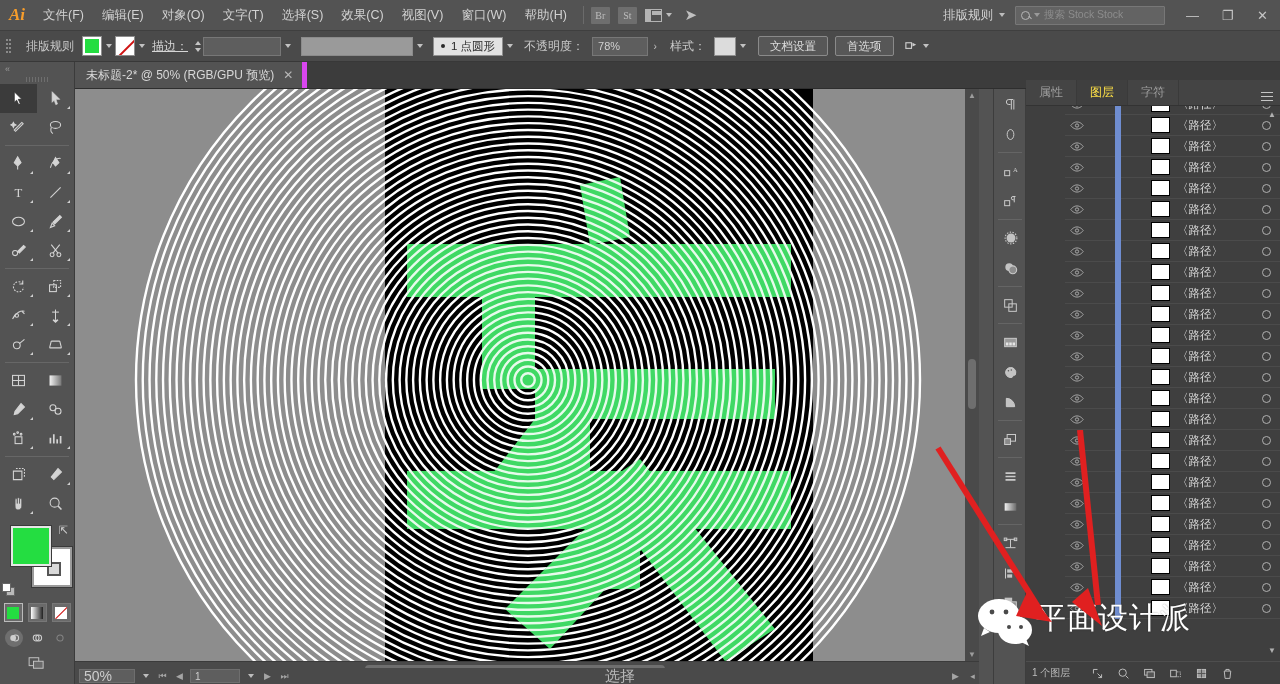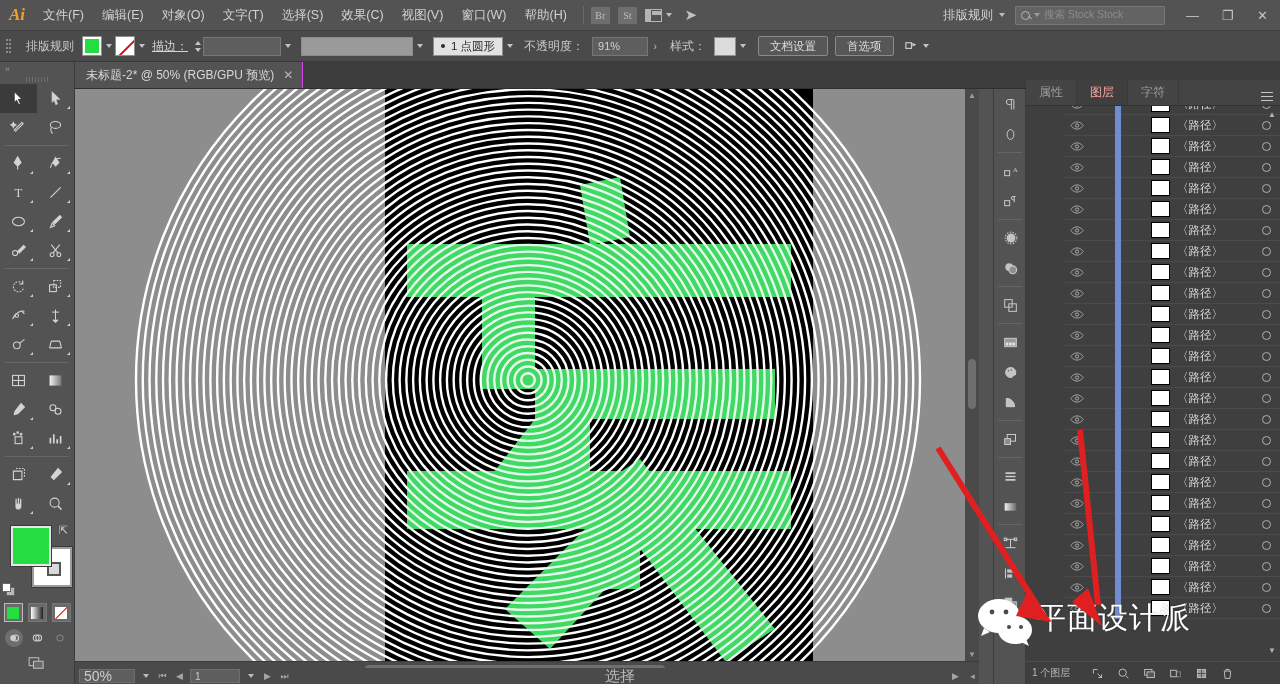--- a/index.html
+++ b/index.html
@@ -84,21 +84,21 @@
   .brushbox .dot{width:4px;height:4px;border-radius:50%;background:#2a2a2a;}
   .opacity-field{width:56px;height:19px;background:#5e5e5e;border:1px solid #777;display:flex;align-items:center;padding:0 5px;font-size:11px;color:#cfcfcf;}
   .op-arrow{width:14px;height:19px;display:flex;align-items:center;justify-content:center;color:#c0c0c0;font-size:10px;}
   .style-sw{width:22px;height:19px;background:#dcdcdc;border:1px solid #8f8f8f;}
   .btn-o{height:20px;border:1px solid #8a8a8a;background:#575757;display:flex;align-items:center;padding:0 11px;font-size:11.5px;color:#dcdcdc;white-space:nowrap;border-radius:2px;}
   .opt-ic{width:17px;height:17px;display:flex;align-items:center;justify-content:center;}
   .optbar .spacer{flex:1;}
 
   
   .tabbar{position:absolute;left:75px;top:62px;width:1205px;height:27px;background:#3c3c3c;border-bottom:1px solid #2e2e2e;display:flex;align-items:flex-end;}
-  .doctab{height:26px;background:#535353;display:flex;align-items:center;gap:9px;padding:0 9px 0 11px;font-size:12px;color:#d8d8d8;border-right:1px solid #d946ef;white-space:nowrap;}
+  .doctab{height:26px;background:#535353;display:flex;align-items:center;gap:9px;padding:0 9px 0 11px;font-size:12px;color:#d8d8d8;border-right:5px solid #d946ef;white-space:nowrap;}
   .doctab .x{font-size:12px;color:#b8b8b8;}
 
   
   .toolbar{position:absolute;left:0;top:62px;width:75px;height:622px;background:#535353;border-right:1px solid #3b3b3b;}
   .tb-grip{height:13px;display:flex;align-items:center;justify-content:flex-start;padding-left:5px;}
   .tb-grip .cc{color:#9a9a9a;font-size:9px;letter-spacing:-1px;}
   .tb-dots{height:9px;display:flex;align-items:center;justify-content:center;gap:1.5px;}
   .tb-dots i{width:1.5px;height:5px;background:#6e6e6e;}
   .tgrid{display:flex;flex-wrap:wrap;width:74px;}
   .tcell{width:37px;height:29px;display:flex;align-items:center;justify-content:center;position:relative;}
@@ -153,21 +153,21 @@
   
   .dock{position:absolute;left:993px;top:89px;width:33px;height:595px;background:#535353;border-left:1px solid #3d3d3d;border-right:1px solid #3d3d3d;}
   .dockicon{width:33px;height:30px;display:flex;align-items:center;justify-content:center;}
   .dockicon svg{stroke:#cacaca;fill:none;stroke-width:1.2;}
   .dock-div{width:24px;height:1px;background:#656565;margin:3px auto;}
 
   
   .panel{position:absolute;left:1026px;top:80px;width:254px;height:604px;background:#3f3f3f;}
   .ptabs{height:26px;background:#444;display:flex;align-items:stretch;border-bottom:1px solid #333;}
   .ptab{padding:0 13px;display:flex;align-items:center;font-size:12px;color:#9e9e9e;border-right:1px solid #3a3a3a;}
-  .ptab.active{background:#3f3f3f;color:#fca5a5;}
+  .ptab.active{background:#3f3f3f;color:#fde047;}
   .pmenu{margin-left:auto;width:26px;display:flex;align-items:center;justify-content:center;}
   .pmenu i{display:block;width:12px;height:1.4px;background:#c5c5c5;box-shadow:0 4px 0 #c5c5c5,0 8px 0 #c5c5c5;}
   .rows{position:absolute;left:0;top:26px;width:254px;height:548px;overflow:hidden;}
   .lrow{height:21px;display:flex;align-items:center;border-bottom:1px solid #4b4b4b;position:relative;margin-left:39px;}
   .lrow .eye{width:24px;display:flex;align-items:center;justify-content:center;}
   .lrow .eye svg{stroke:#b9b9b9;fill:none;stroke-width:1.1;}
   .lrow .lock{width:20px;display:flex;align-items:center;justify-content:center;}
   .lrow .ind{width:6px;height:21px;background:#6f8dd0;margin-left:6px;}
   .lrow .gap{width:24px;}
   .lrow .thumb{width:19px;height:16px;background:#fff;border:1px solid #000;margin-left:6px;flex:none;}
@@ -265,21 +265,21 @@
       </span>
     <span style="width:7px"></span>
     <span class="brushbox">
       <span class="dot"></span>
       <span>1 点圆形</span>
     </span>
     <span class="dd-arrow">
         <span class="chev"></span>
       </span>
     <span class="opt-label">不透明度：</span>
-    <span class="opacity-field">91%</span>
+    <span class="opacity-field">78%</span>
     <span class="op-arrow">›</span>
     <span class="opt-label">样式：</span>
     <span class="style-sw"></span>
     <span class="dd-arrow">
         <span class="chev"></span>
       </span>
     <span style="width:9px"></span>
     <span class="btn-o">文档设置</span>
     <span style="width:7px"></span>
     <span class="btn-o">首选项</span>

